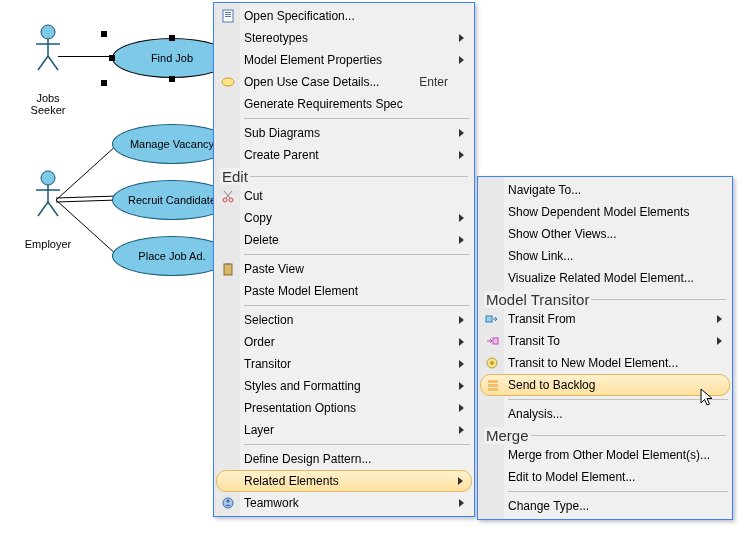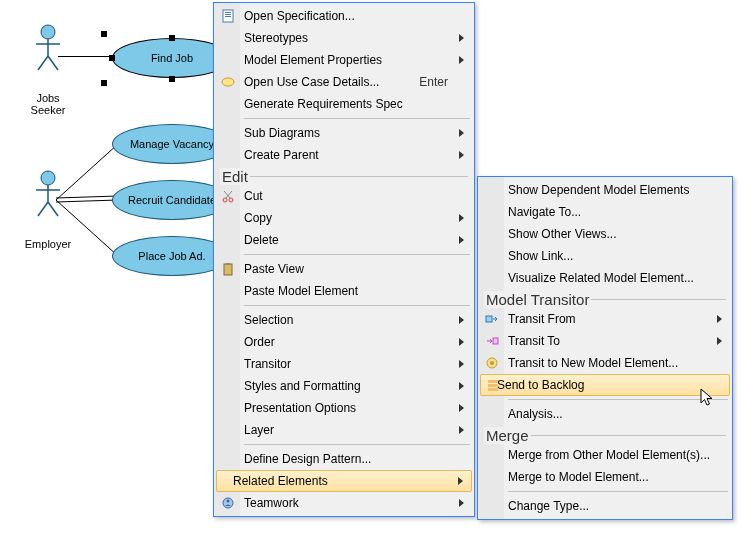--- a/index.html
+++ b/index.html
@@ -7,21 +7,21 @@
   .canvas { position: absolute; inset: 0; background: #fff; }
   .actor { position: absolute; width: 60px; text-align: center; }
   .actor svg { display: block; margin: 0 auto; }
   .actor-label { font-size: 11px; color: #000; margin-top: 20px; }
   .usecase { position: absolute; width: 120px; height: 40px; background: #7ec8e8; border: 1px solid #1a5a7a; border-radius: 50%; display: flex; align-items: center; justify-content: center; font-size: 11px; color: #000; text-align: center; }
   .usecase.selected { border: 1.5px solid #000; }
   .selhandle { position: absolute; width: 6px; height: 6px; background: #000; }
   .connline { position: absolute; height: 1px; background: #000; }
   .menu { position: absolute; background: #f0f0f0; border: 1px solid #3b82f6; box-shadow: 2px 2px 4px rgba(0,0,0,0.25); padding: 2px; font-size: 12px; }
   .menu-item { display: flex; align-items: center; height: 22px; padding: 0 24px 0 28px; position: relative; cursor: default; }
-  .menu-item:hover, .menu-item.hover { background: linear-gradient(#fff1cf, #ffe1a0); border: 1px solid #e5b85c; border-radius: 2px; padding: 0 23px 0 16px; height: 22px; }
+  .menu-item:hover, .menu-item.hover { background: linear-gradient(#fff1cf, #ffe1a0); border: 1px solid #e5b85c; border-radius: 10px; padding: 0 23px 0 27px; height: 22px; }
   .menu-item .label { flex: 1; white-space: nowrap; }
   .menu-item .shortcut { color: #333; margin-left: 24px; }
   .menu-item .arrow { position: absolute; right: 8px; width: 0; height: 0; border-top: 4px solid transparent; border-bottom: 4px solid transparent; border-left: 5px solid #333; }
   .menu-item .icon { position: absolute; left: 4px; width: 16px; height: 16px; display: flex; align-items: center; justify-content: center; }
   .menu-icon-strip { position: absolute; left: 0; top: 0; bottom: 0; width: 26px; background: #e8e8e8; }
   .menu-sep { height: 1px; background: #c0c0c0; margin: 3px 2px 3px 28px; }
   .menu-group-label { position: relative; font-size: 15px; color: #333; padding: 2px 2px 0px 4px; display: flex; align-items: center; }
   .menu-group-label .gltext { background: #f0f0f0; padding: 0 2px; z-index: 1; }
   .menu-group-label::after { content: ""; position: absolute; left: 30px; right: 4px; top: 50%; height: 1px; background: #c0c0c0; z-index: 0; }
   .cursor-arrow { position: absolute; width: 14px; height: 20px; z-index: 1000; }
@@ -199,24 +199,24 @@
           </svg>
       </span>
       <span class="label">Teamwork</span>
       <span class="arrow"></span>
     </div>
   </div>
 
   <div class="menu" style="left:477px; top:176px; width:256px;">
     <div class="menu-icon-strip"></div>
     <div class="menu-item">
+      <span class="label">Navigate To...</span>
+    </div>
+    <div class="menu-item">
       <span class="label">Show Dependent Model Elements</span>
-    </div>
-    <div class="menu-item">
-      <span class="label">Navigate To...</span>
     </div>
     <div class="menu-item">
       <span class="label">Show Other Views...</span>
     </div>
     <div class="menu-item">
       <span class="label">Show Link...</span>
     </div>
     <div class="menu-item">
       <span class="label">Visualize Related Model Element...</span>
     </div>
@@ -266,21 +266,21 @@
     <div class="menu-item">
       <span class="label">Analysis...</span>
     </div>
     <div class="menu-group-label">
         <span class="gltext">Merge</span>
       </div>
     <div class="menu-item">
       <span class="label">Merge from Other Model Element(s)...</span>
     </div>
     <div class="menu-item">
-      <span class="label">Merge to Model Element...</span>
+      <span class="label">Edit to Model Element...</span>
     </div>
     <div class="menu-sep"></div>
     <div class="menu-item">
       <span class="label">Change Type...</span>
     </div>
   </div>
 
   <svg class="cursor-arrow" style="left:700px; top:388px;" viewBox="0 0 14 20">
     <path d="M1 1 L1 15 L4.5 11.5 L7 17 L9.5 16 L7 10.5 L12 10.5 Z" fill="#fff" stroke="#000" stroke-width="1"></path>
   </svg>

